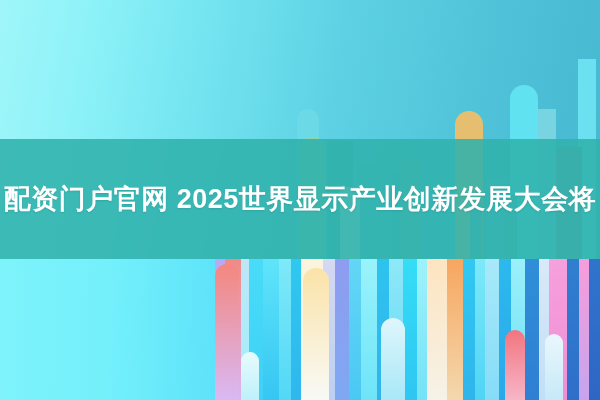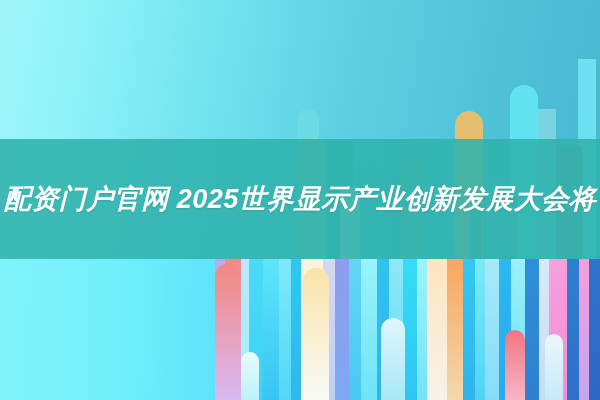--- a/index.html
+++ b/index.html
@@ -82,21 +82,20 @@
     position: absolute;
     left: 0;
     right: 0;
     top: 139px;
     height: 120px;
     background: rgba(48,178,172,0.88);
     display: flex;
     flex-direction: column;
     align-items: center;
     justify-content: center;
-    font-style: italic;
   }
   .headline {
     color: #ffffff;
     font-weight: bold;
     font-size: 27px;
     line-height: 41px;
     letter-spacing: .5px;
     text-align: center;
     white-space: nowrap;
     text-shadow: 0 1px 2px rgba(0,0,0,0.10);

